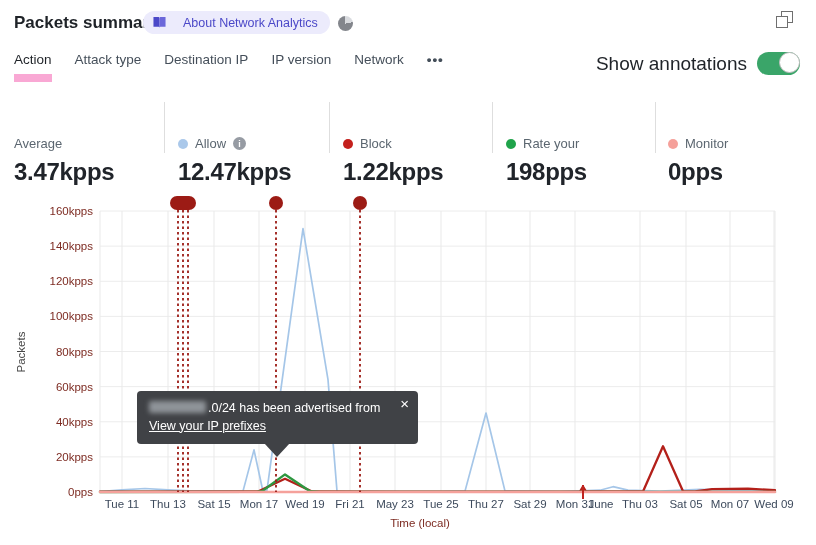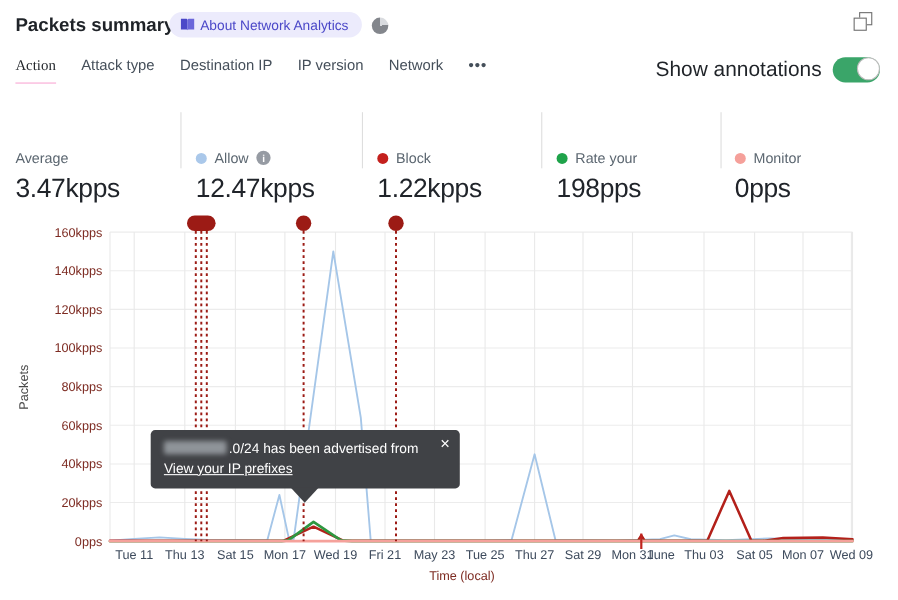--- a/index.html
+++ b/index.html
@@ -1,44 +1,44 @@
 <!DOCTYPE html>
 <html><head>
 <meta charset="utf-8">
 <style>
   html,body{margin:0;padding:0;background:#fff;}
   #app{position:relative;width:816px;height:545px;background:#fff;overflow:hidden;
        font-family:"Liberation Sans",sans-serif;color:#1f2328;}
   
   .page-title{position:absolute;left:14px;top:13px;font-size:17px;font-weight:700;color:#1f2328;}
-  .badge{position:absolute;left:154px;top:11px;height:23px;display:flex;align-items:center;gap:4px;
+  .badge{position:absolute;left:143px;top:11px;height:23px;display:flex;align-items:center;gap:16px;
          padding:0 12px 0 9px;border-radius:12px;background:#ecebfc;color:#4b48c8;font-size:12.5px;cursor:pointer;}
   .badge svg{display:block;}
   .pie-icon{position:absolute;left:338px;top:16px;width:15px;height:15px;border-radius:50%;
             background:conic-gradient(#d9dbdf 0 80deg,#83868c 80deg 360deg);}
   .copy-icon{position:absolute;left:776px;top:11px;width:17px;height:17px;cursor:pointer;}
   .copy-icon .back{position:absolute;right:0;top:0;width:10px;height:10px;border:1.5px solid #6f6f6f;}
   .copy-icon .front{position:absolute;left:0;bottom:0;width:10px;height:10px;border:1.5px solid #6f6f6f;background:#fff;}
   
   .tabs{position:absolute;left:14px;top:52px;display:flex;gap:23px;font-size:13.5px;color:#454f5a;}
   .tab{padding-bottom:7px;cursor:pointer;white-space:nowrap;}
-  .tab.active{color:#1f2328;border-bottom:1px solid #f9a8d4;font-family:Liberation Serif, serif;}
+  .tab.active{color:#1f2328;border-bottom:8px solid #f9a8d4;}
   .tab.more{letter-spacing:1px;color:#454f5a;font-weight:700;}
   
   .annot{position:absolute;right:16px;top:52px;display:flex;align-items:center;gap:10px;font-size:19px;color:#1f2328;}
   .toggle{position:relative;width:43px;height:23px;border-radius:12px;background:#3aa569;cursor:pointer;}
   .toggle .knob{position:absolute;right:0px;top:0px;width:21px;height:21px;border-radius:50%;
                 background:#fff;border:1px solid #bcbcbc;box-sizing:border-box;}
   
   .stat{position:absolute;top:101px;margin-top:35px;}
   .stat .lab{display:flex;align-items:center;gap:7px;font-size:13px;color:#5b6670;}
   .stat .dot{width:10px;height:10px;border-radius:50%;}
   .stat .info{width:13px;height:13px;border-radius:50%;background:#969ba3;color:#fff;font-size:9px;
               display:flex;align-items:center;justify-content:center;font-weight:700;cursor:pointer;}
-  .stat .val{margin-top:7px;font-size:24px;font-weight:400;color:#20242a;letter-spacing:-0.3px;}
+  .stat .val{margin-top:7px;font-size:24px;font-weight:700;color:#20242a;letter-spacing:-0.3px;}
   .divider{position:absolute;top:102px;width:1px;height:51px;background:#dedede;}
   
   #chart-svg{position:absolute;left:0;top:0;}
   #chart-svg text{font-family:"Liberation Sans",sans-serif;}
   .ytick{fill:#7d2b22;font-size:11.5px;}
   .xtick{fill:#3d4a5c;font-size:11.5px;}
   .axis-title-x{fill:#7d2b22;font-size:11.5px;}
   .axis-title-y{fill:#474747;font-size:11.5px;}
   
   .tooltip{position:absolute;left:137px;top:391px;width:281px;box-sizing:border-box;background:#404246;

